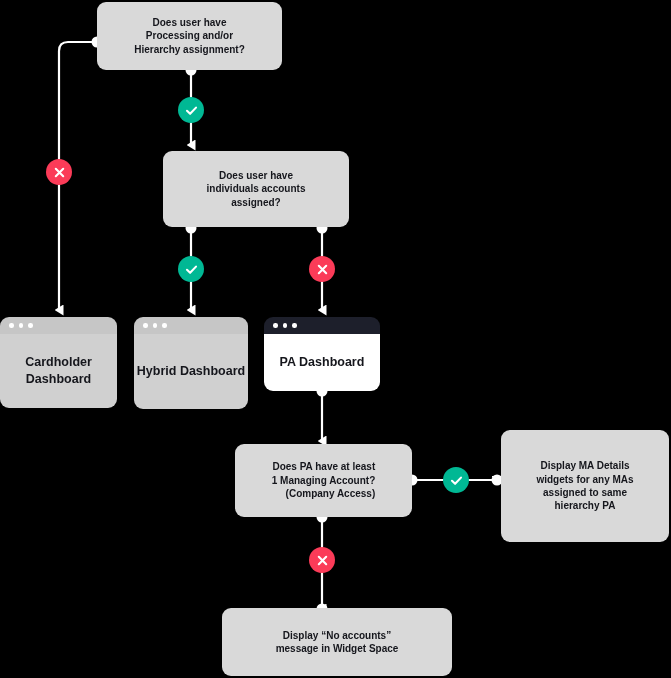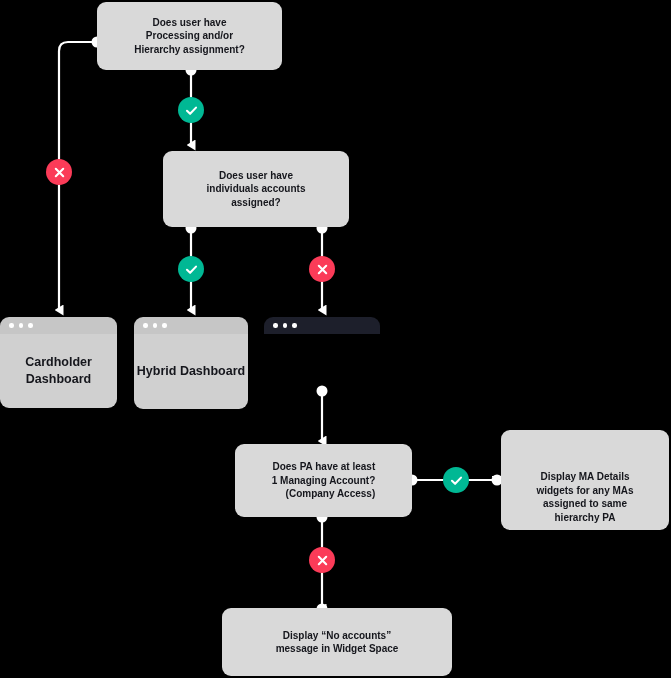--- a/index.html
+++ b/index.html
@@ -159,31 +159,37 @@
       </div>
     </div>
   </div>
 
   <div class="win dark" style="left:264px; top:317px; width:116px; height:74px;">
     <div class="bar">
       <span class="dot"></span>
       <span class="dot"></span>
       <span class="dot"></span>
     </div>
+    <div class="body">
+      <div>
+        <span>PA</span>
+        <span>Dashboard</span>
+      </div>
+    </div>
   </div>
 
   <div class="node" style="left:235px; top:444px; width:177px; height:73px;text-align:right;">
     <div>
       <span>Does PA have at least</span>
       <span>1 Managing Account?</span>
       <span>(Company Access)</span>
     </div>
   </div>
 
-  <div class="node" style="left:501px; top:430px; width:168px; height:100px;align-items:flex-end;">
+  <div class="node" style="left:501px; top:430px; width:168px; height:112px;">
     <div>
       <span>Display MA Details</span>
       <span>widgets for any MAs</span>
       <span>assigned to same</span>
       <span>hierarchy PA</span>
     </div>
   </div>
 
   <div class="node" style="left:222px; top:608px; width:230px; height:68px;">
     <div>

